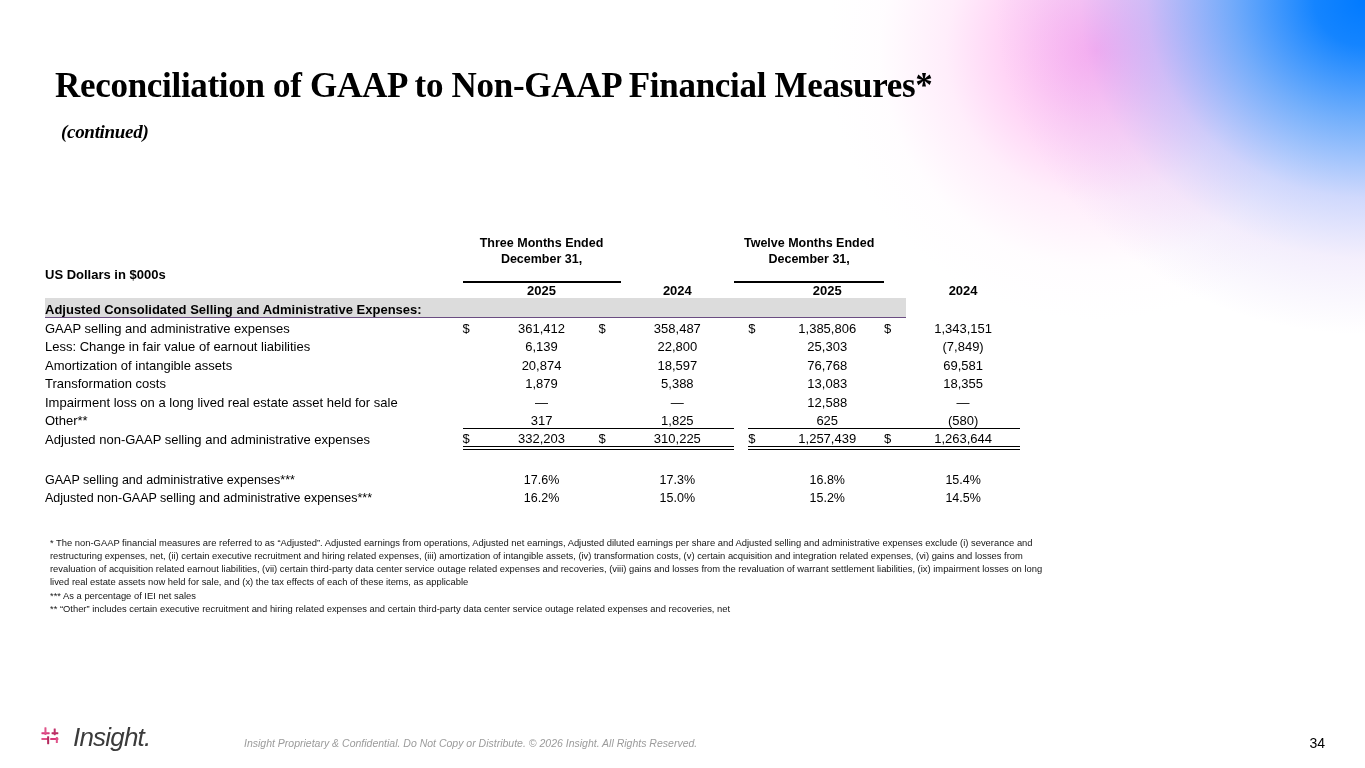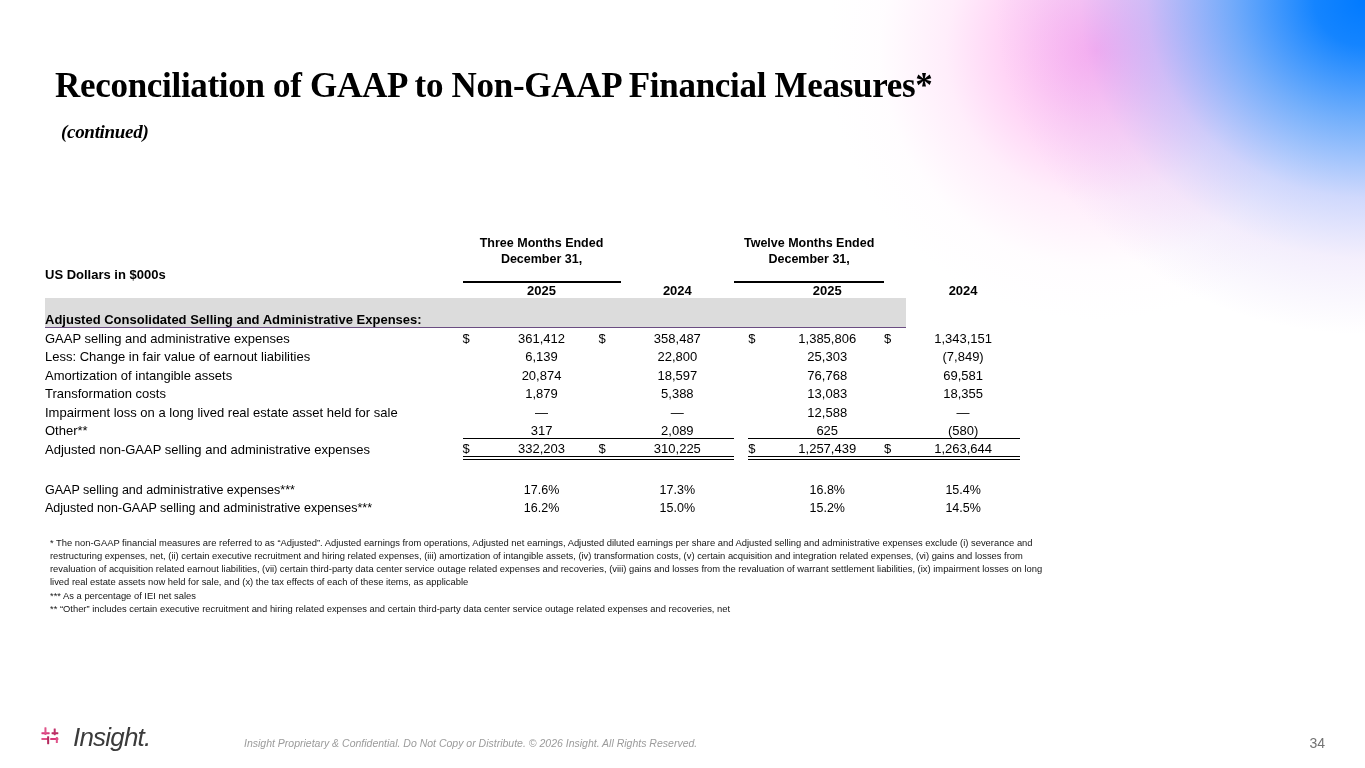--- a/index.html
+++ b/index.html
@@ -85,21 +85,21 @@
     font-size: 13px; font-weight: bold; text-align: left;
     padding-left: 2px; padding-bottom: 3px;
   }
 
   
   .banner td {
     background: #dcdcdc;
     border-bottom: 1.5px solid #6b4d82;
     font-size: 13px; font-weight: bold;
     padding: 2px 0 2px 2px;
-    height: 29px;
+    height: 19px;
   }
 
   .drow td { height: 18.5px; font-size: 13px; }
   .drow .lbl { padding-top: 1px; }
 
   
   .total td.cur, .total td.num { border-top: 1.2px solid #000; }
   .total td.cur, .total td.num { padding-top: 1px; }
   .dblrule td.cur, .dblrule td.num {
     border-top: 1.2px solid #000;
@@ -136,21 +136,21 @@
     color: #3b3b3b; font-weight: 400;
   }
   #footer-note {
     position: absolute;
     left: 244px; top: 737px;
     font-size: 10.5px; font-style: italic; color: #9b9b9b;
   }
   #page-number {
     position: absolute;
     right: 40px; top: 735px;
-    font-size: 14px; color: #737373; margin-left: 16px;
+    font-size: 14px; color: #000000; margin-left: 16px;
   }
 </style>
 </head>
 <body>
 
 <div id="corner-gradient"></div>
 
 <div id="title-block">
   <h1 id="slide-title"><span>Reconciliation of GAAP to Non-GAAP Financial Measures*</span><em id="slide-title-continued">(continued)</em></h1>
 </div>
@@ -242,21 +242,21 @@
         <td class="cur"></td>
         <td class="num">12,588</td>
         <td class="cur"></td>
         <td class="num">—</td>
       </tr>
       <tr class="drow">
         <td class="lbl">Other**</td>
         <td class="cur"></td>
         <td class="num">317</td>
         <td class="cur"></td>
-        <td class="num">2,089</td>
+        <td class="num">1,825</td>
         <td class="spacer"></td>
         <td class="cur"></td>
         <td class="num">625</td>
         <td class="cur"></td>
         <td class="num">(580)</td>
       </tr>
       <tr class="drow total">
         <td class="lbl">Adjusted non-GAAP selling and administrative expenses</td>
         <td class="cur">$</td>
         <td class="num">332,203</td>

